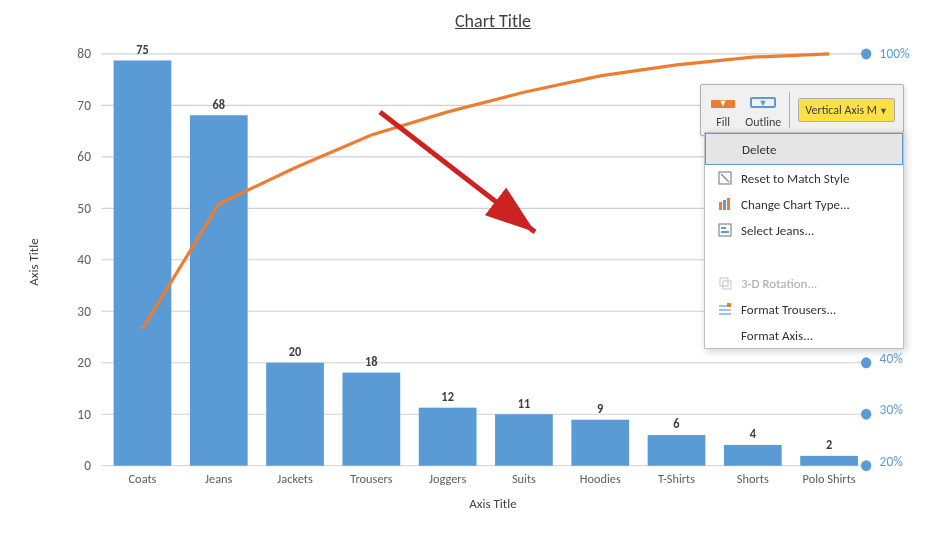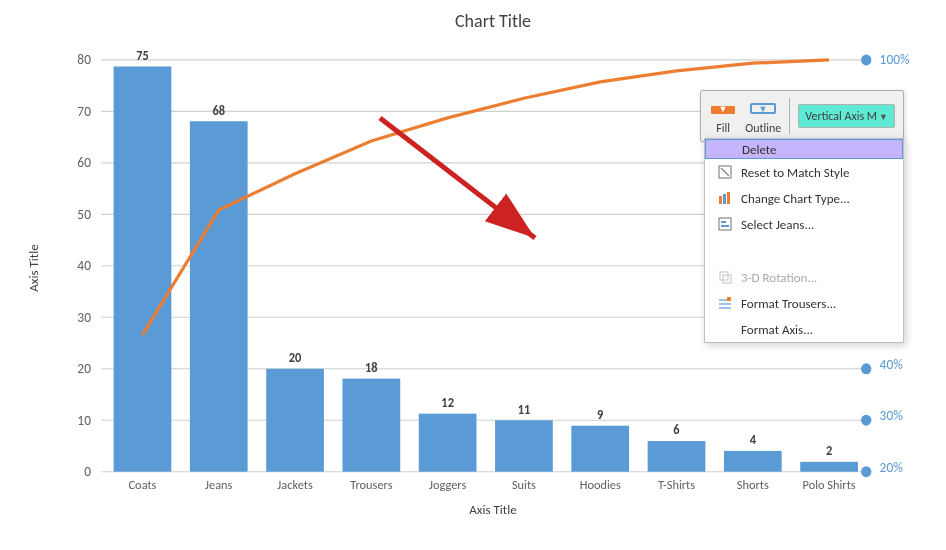--- a/index.html
+++ b/index.html
@@ -17,22 +17,23 @@
       height: 550px;
       position: relative;
       background: #fff;
       padding: 10px 20px 50px 60px;
     }
 
     .chart-title {
       text-align: center;
       font-size: 18px;
       color: #404040;
-      margin-bottom: 6px;
+      margin-bottom: 0;
       font-weight: normal;
+      text-decoration: underline;
     }
 
     .chart-area {
       position: relative;
       width: 100%;
       height: 460px;
     }
 
     .y-axis-title-left {
       position: absolute;
@@ -115,21 +116,21 @@
       width: 1px;
       height: 36px;
       background: #b0b0b0;
     }
 
     .toolbar-dropdown {
       display: flex;
       align-items: center;
       gap: 2px;
       border: 1px solid #b0b0b0;
-      background: #5eead4;
+      background: #fde047;
       padding: 4px 6px;
       border-radius: 2px;
       font-size: 12px;
       color: #404040;
       cursor: pointer;
     }
 
     .dropdown-arrow {
       font-size: 9px;
       color: #555;
@@ -152,25 +153,25 @@
       align-items: center;
       gap: 8px;
       padding: 5px 12px;
       font-size: 13px;
       color: #333;
       cursor: pointer;
       white-space: nowrap;
     }
 
     .context-menu-item.delete-item {
-      background: #c4b5fd;
+      background: #e5e5e5;
       border: 1.5px solid #5b9bd5;
       color: #333;
       font-size: 13px;
-      padding: 1px 12px;
+      padding: 7px 12px;
     }
 
     .context-menu-item.disabled {
       color: #aaa;
       cursor: default;
       margin-top: 27px;
     }
 
     .menu-icon {
       width: 16px;

